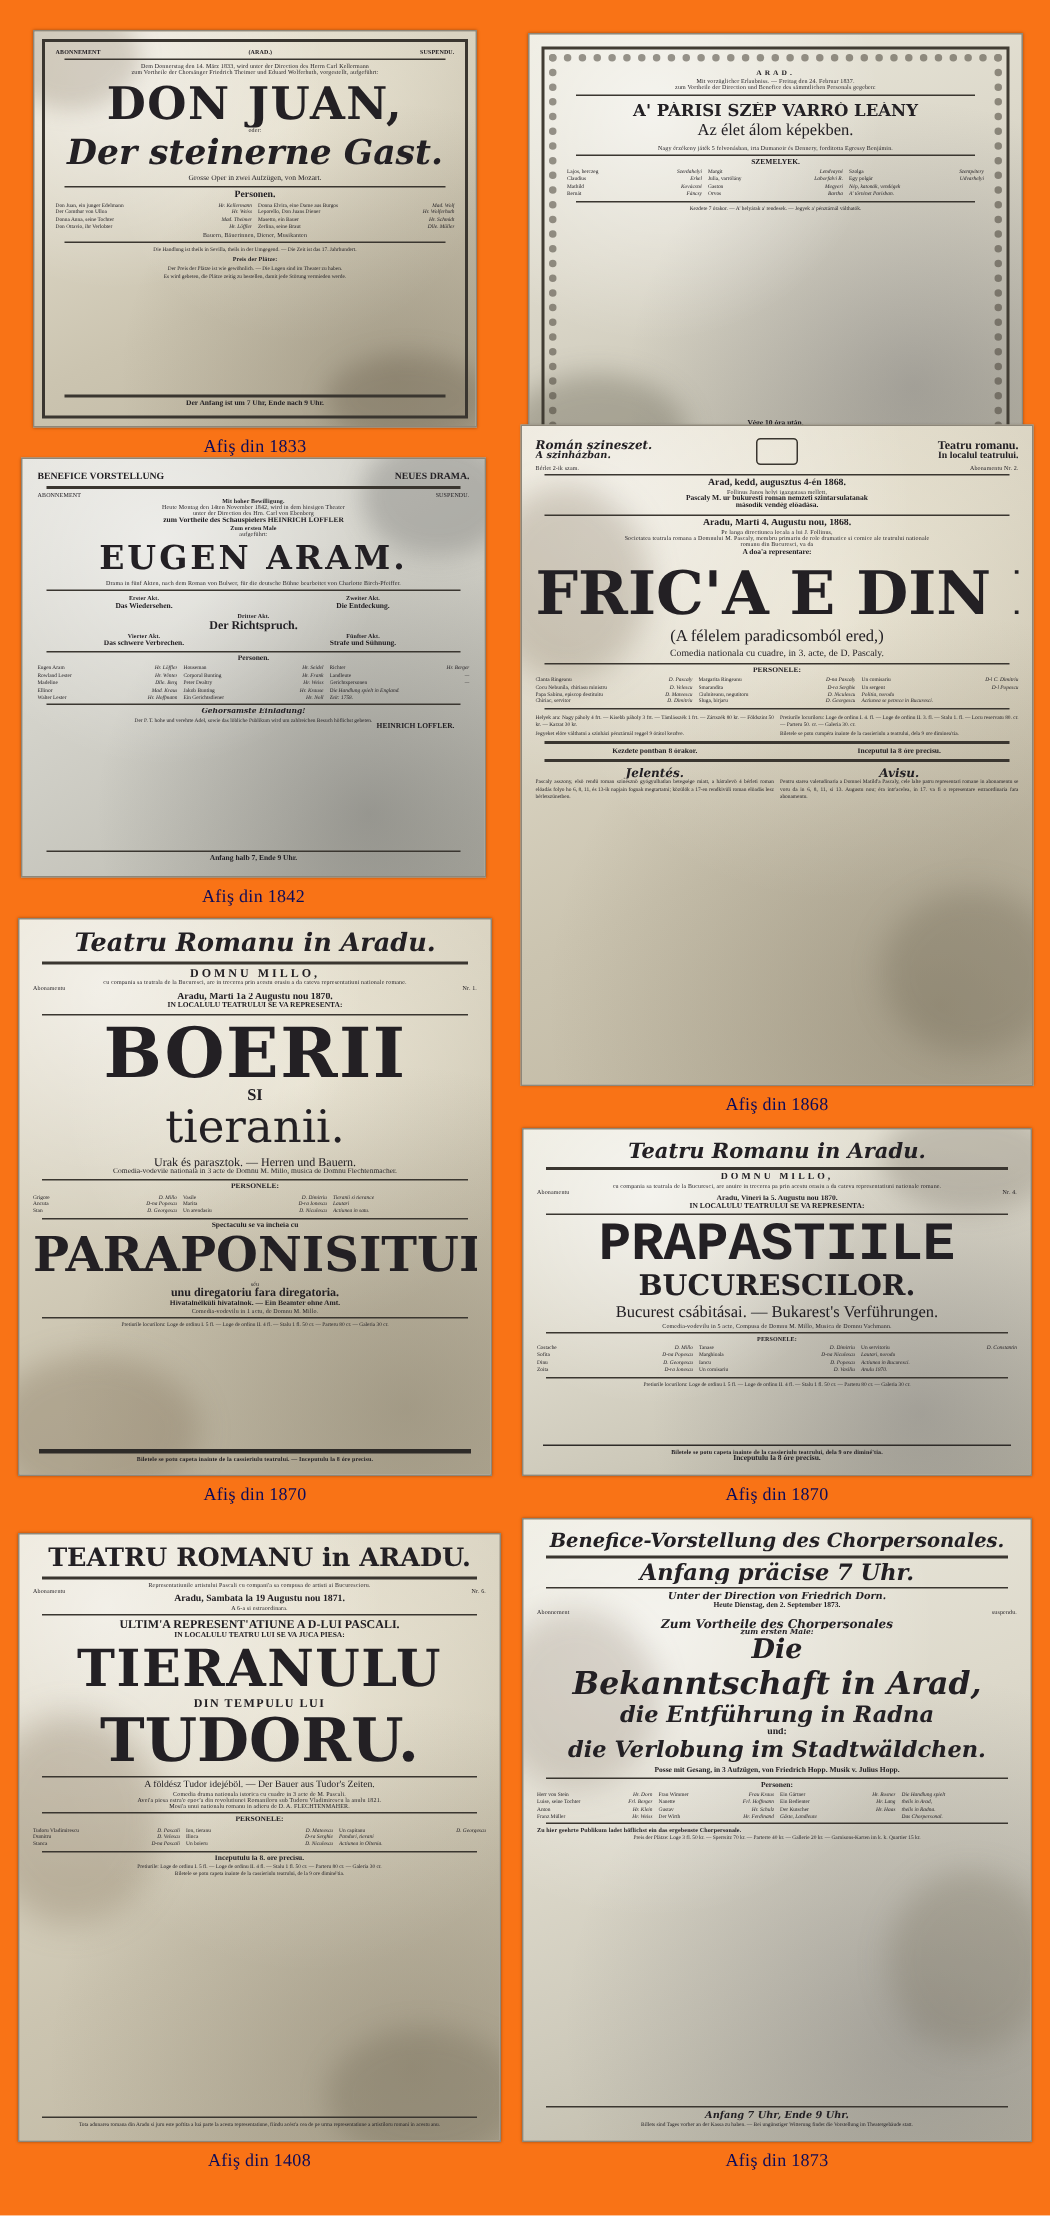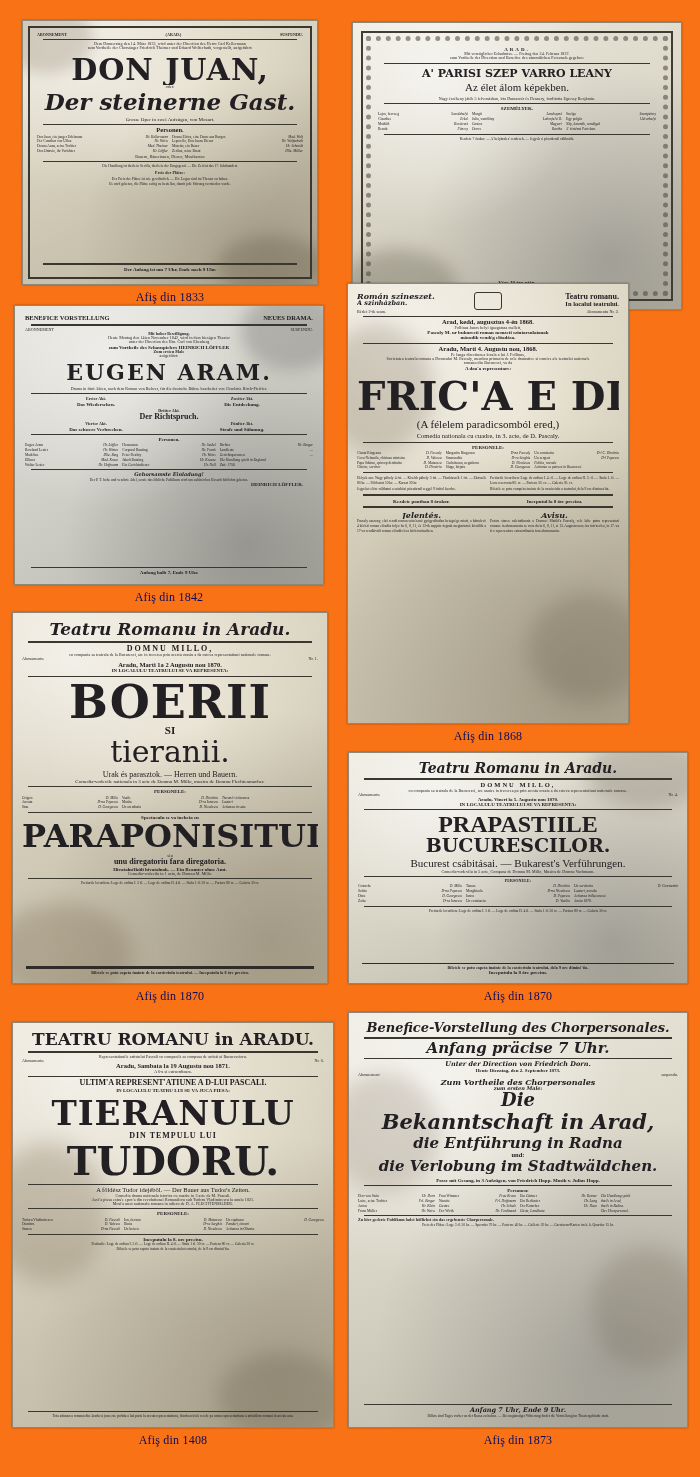--- a/index.html
+++ b/index.html
@@ -446,21 +446,21 @@
         <div class="blk c">Der P. T. hohe und verehrte Adel, sowie das löbliche Publikum wird um zahlreichen Besuch höflichst gebeten.</div>
         <div class="ln xs b" style="text-align:right;margin-right:10px;">HEINRICH LÖFFLER.</div>
         <div class="spacer"></div>
         <hr class="rule">
         <div class="ln xs b">Anfang halb 7, Ende 9 Uhr.</div>
       </div>
     </div>
     <div class="caption">Afiş din 1842</div>
   </div>
 
-  <div class="poster-fig" style="left:347px; top:283px; width:282px;">
+  <div class="poster-fig" style="left:347px; top:283px; width:342px;">
     <div class="poster-frame shadowwrap" style="height:441px;">
       <div class="paper"></div>
       <div class="stain" style="left:-25px;top:40px;width:110px;height:130px;background:rgba(110,95,70,.25);filter:blur(10px);"></div>
       <div class="stain" style="right:-20px;bottom:20px;width:120px;height:110px;background:rgba(100,90,70,.25);filter:blur(10px);"></div>
       <div class="sheet" style="inset:4px;">
         <div class="row">
           <div style="flex:1;">
             <div class="ln md b script" style="text-align:left;">Román szineszet.</div>
             <div class="ln sm b script" style="text-align:left;">A szinházban.</div>
           </div>
@@ -672,21 +672,21 @@
         <hr class="rule thick">
         <div class="ln sm b caps spread">DOMNU MILLO,</div>
         <div class="ln tiny">cu compania sa teatrala de la Bucuresci, are anuire in trecerea pa prin acestu orasiu a da cateva representatiuni nationale romane.</div>
         <div class="row ln tiny">
           <span>Abonamentu</span>
           <span>Nr. 4.</span>
         </div>
         <div class="ln xs b">Aradu, Vineri la 5. Augustu nou 1870.</div>
         <div class="ln xs b">IN LOCALULU TEATRULUI SE VA REPRESENTA:</div>
         <hr class="rule">
-        <div class="ln b" style="font-size:24px;line-height:1;font-family:Liberation Serif, serif;">PRAPASTIILE</div>
+        <div class="ln b" style="font-size:36px;line-height:1;font-family:Liberation Mono, monospace;">PRAPASTIILE</div>
         <div class="ln b" style="font-size:19px;line-height:1.05;font-family:'DejaVu Serif',serif;">BUCURESCILOR.</div>
         <div class="ln lg" style="margin-top:2px;">Bucurest csábitásai. — Bukarest's Verführungen.</div>
         <div class="ln tiny">Comedia-vodevilu in 5 acte, Compusa de Domnu M. Millo, Musica de Domnu Vachmann.</div>
         <hr class="rule">
         <div class="ln tiny b">PERSONELE:</div>
         <div class="cols">
           <div class="col">
             <div class="cast-line">
                 <span>Costache</span>
                 <span>D. Millo</span>

